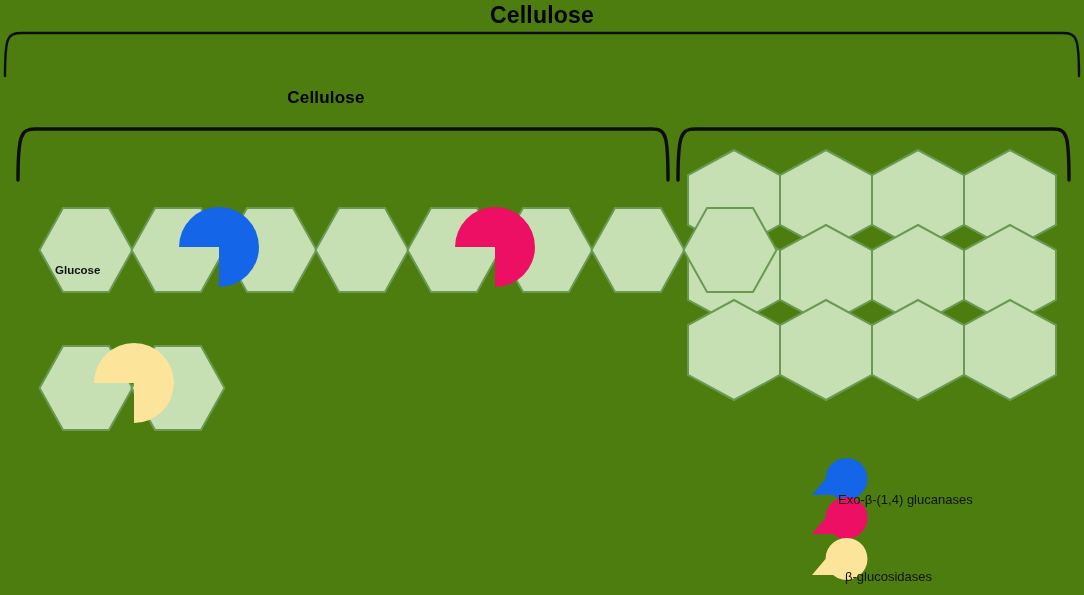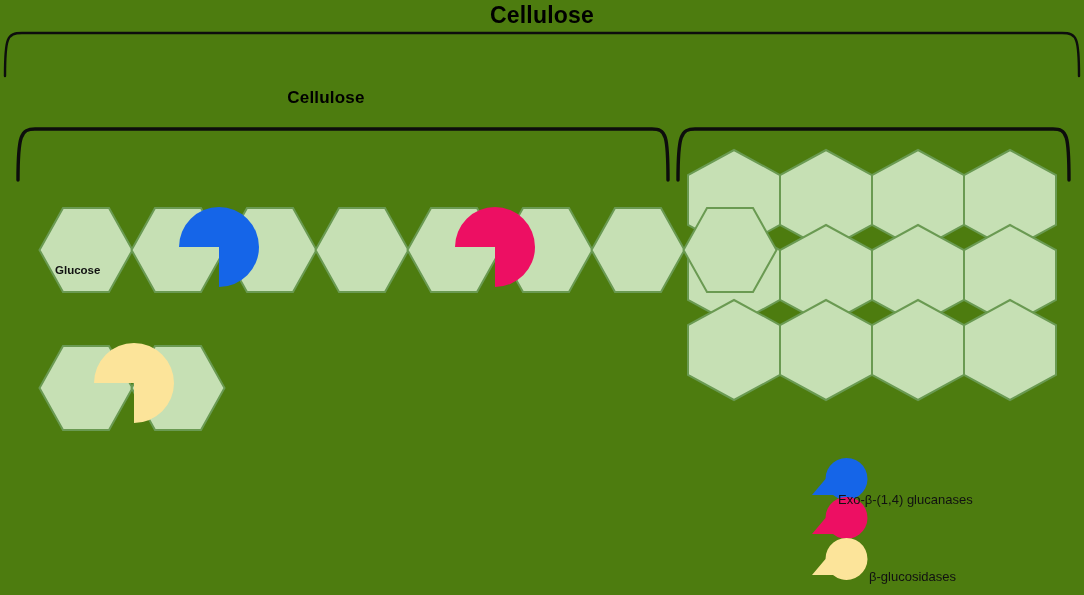--- a/index.html
+++ b/index.html
@@ -74,21 +74,21 @@
   }
   .legend-text {
     position: absolute;
     font-size: 13px;
     font-weight: normal;
     color: #111111;
     white-space: nowrap;
   }
   #legend-label-0 { left: 838px; top: 492px; }
   #legend-label-1 { left: 845px; top: 528px; }
-  #legend-label-2 { left: 845px; top: 569px; margin-left: 24px; }
+  #legend-label-2 { left: 845px; top: 569px; }
 </style>
 </head>
 <body>
 
 <div id="canvas">
 
   <svg class="layer" viewBox="0 0 1084 595">
 
     <path d="M 5 76 C 5 38, 7 33, 22 33 L 1062 33 C 1077 33, 1079 38, 1079 76" fill="none" stroke="#0d0d0d" stroke-width="2.4" stroke-linecap="round"></path>
 

